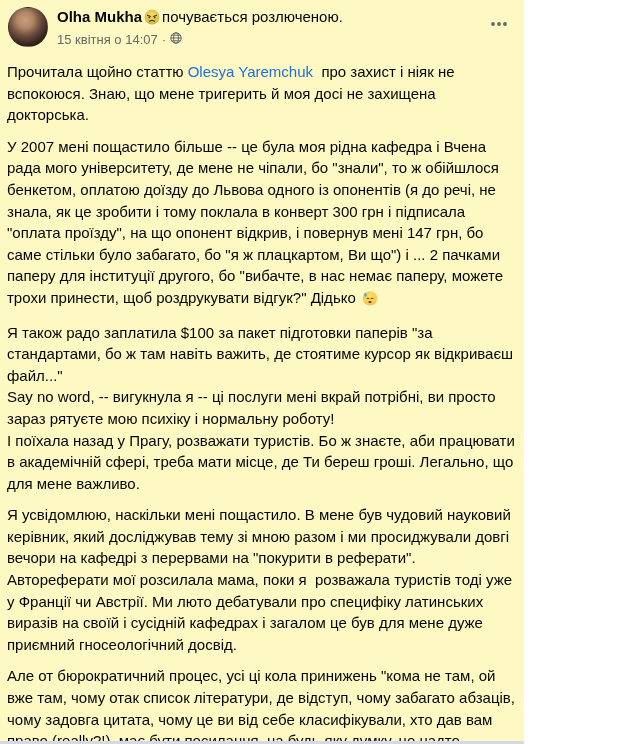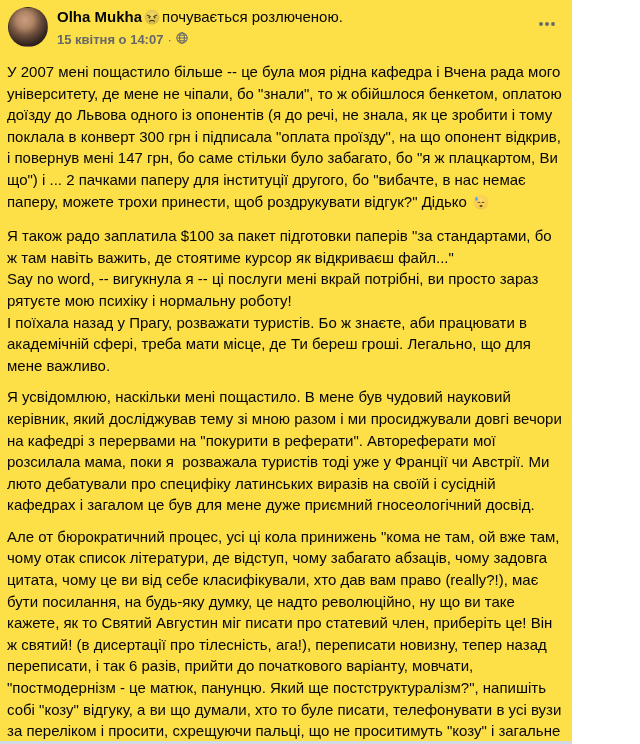--- a/index.html
+++ b/index.html
@@ -2,36 +2,36 @@
 <html><head>
 <meta charset="utf-8">
 <style>
   * { margin:0; padding:0; box-sizing:border-box; }
   html,body { background:#fff; }
   body {
     width:640px; height:744px; overflow:hidden;
     font-family:"Liberation Sans","DejaVu Sans",sans-serif;
     color:#050505;
   }
-  .post { position:relative; width:572px; height:744px; background:#fde047; padding:6px 9px 0 7px; }
+  .post { position:relative; width:524px; height:744px; background:#fef9c3; padding:6px 9px 0 7px; }
 
   
   .post-header { display:flex; align-items:flex-start; margin-bottom:13px; padding-top:1px; }
   .avatar {
     width:40px; height:40px; border-radius:50%; flex:0 0 40px; margin-left:1px;
     background:radial-gradient(circle at 42% 32%, #c99d7d 0%, #b08565 24%, #6e4f3e 46%, #32241e 72%, #201614 100%);
     border:1px solid rgba(0,0,0,.08); cursor:pointer;
   }
   .header-text { margin-left:9px; flex:1 1 auto; }
   .name-line { font-size:15px; line-height:20px; color:#050505; }
   .author { font-weight:700; color:#050505; text-decoration:none; cursor:pointer; }
   .feeling { font-weight:400; }
   .emoji { display:inline-block; vertical-align:-3px; margin:0 2px; }
   .meta-line { font-size:13px; line-height:17px; color:#65676b; display:flex; align-items:center; gap:4px; margin-top:1px; }
-  .meta-link { color:#65676b; text-decoration:none; cursor:pointer;font-weight:bold; }
+  .meta-link { color:#65676b; text-decoration:none; cursor:pointer; }
   .dot-sep { color:#65676b; }
   .globe { display:inline-block; }
   .menu-btn {
     width:32px; height:32px; border:none; background:transparent; border-radius:50%;
     display:flex; align-items:center; justify-content:center; cursor:pointer; margin-top:2px;
   }
 
   
   .post-body p {
     font-size:15px; line-height:21.6px; color:#050505;
@@ -80,20 +80,21 @@
     <button class="menu-btn">
       <span><svg width="20" height="20" viewBox="0 0 20 20">
             <circle cx="4" cy="10" r="1.9" fill="#606770"></circle>
             <circle cx="10" cy="10" r="1.9" fill="#606770"></circle>
             <circle cx="16" cy="10" r="1.9" fill="#606770"></circle>
           </svg></span>
     </button>
   </div>
 
   <div class="post-body">
+    <p><span>Прочитала щойно статтю </span><a class="person-link">Olesya Yaremchuk</a><span>  про захист і ніяк не вспокоюся. Знаю, що мене тригерить й моя досі не захищена докторська.</span></p>
     <p><span>У 2007 мені пощастило більше -- це була моя рідна кафедра і Вчена рада мого університету, де мене не чіпали, бо "знали", то ж обійшлося бенкетом, оплатою доїзду до Львова одного із опонентів (я до речі, не знала, як це зробити і тому поклала в конверт 300 грн і підписала "оплата проїзду", на що опонент відкрив, і повернув мені 147 грн, бо саме стільки було забагато, бо "я ж плацкартом, Ви що") і ... 2 пачками паперу для інституції другого, бо "вибачте, в нас немає паперу, можете трохи принести, щоб роздрукувати відгук?" Дідько </span><span class="emoji"><svg width="16" height="16" viewBox="0 0 16 16">
             <defs>
               <radialGradient id="g2" cx="50%" cy="38%" r="70%">
                 <stop offset="0%" stop-color="#ffdd67"></stop>
                 <stop offset="75%" stop-color="#f6c94f"></stop>
                 <stop offset="100%" stop-color="#e0b23e"></stop>
               </radialGradient>
             </defs>
             <circle cx="8" cy="8.4" r="7.2" fill="url(#g2)"></circle>
             <path d="M3.2 2.6 Q1.6 4.6 2.4 6 Q3.2 7.2 4.4 6.4 Q5.4 5.6 4.6 4.2 Q4 3.2 3.2 2.6 Z" fill="#55a3e8"></path>

